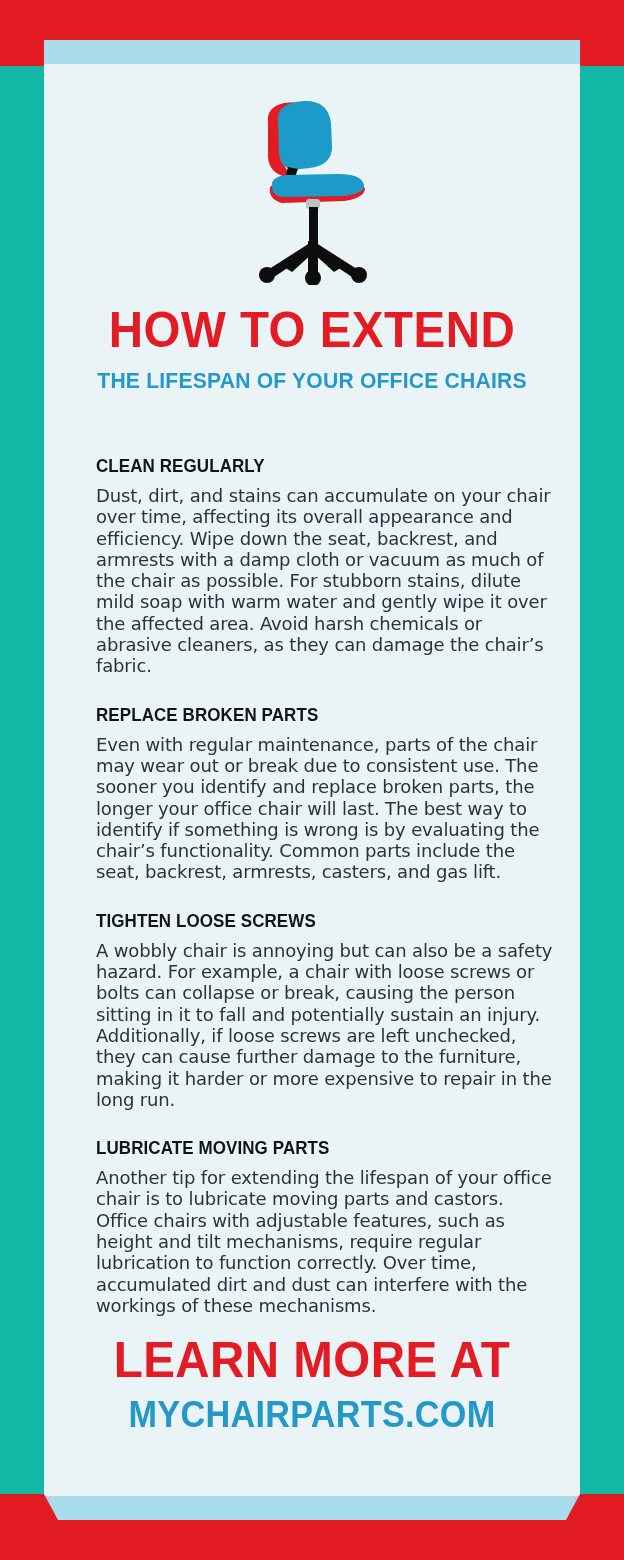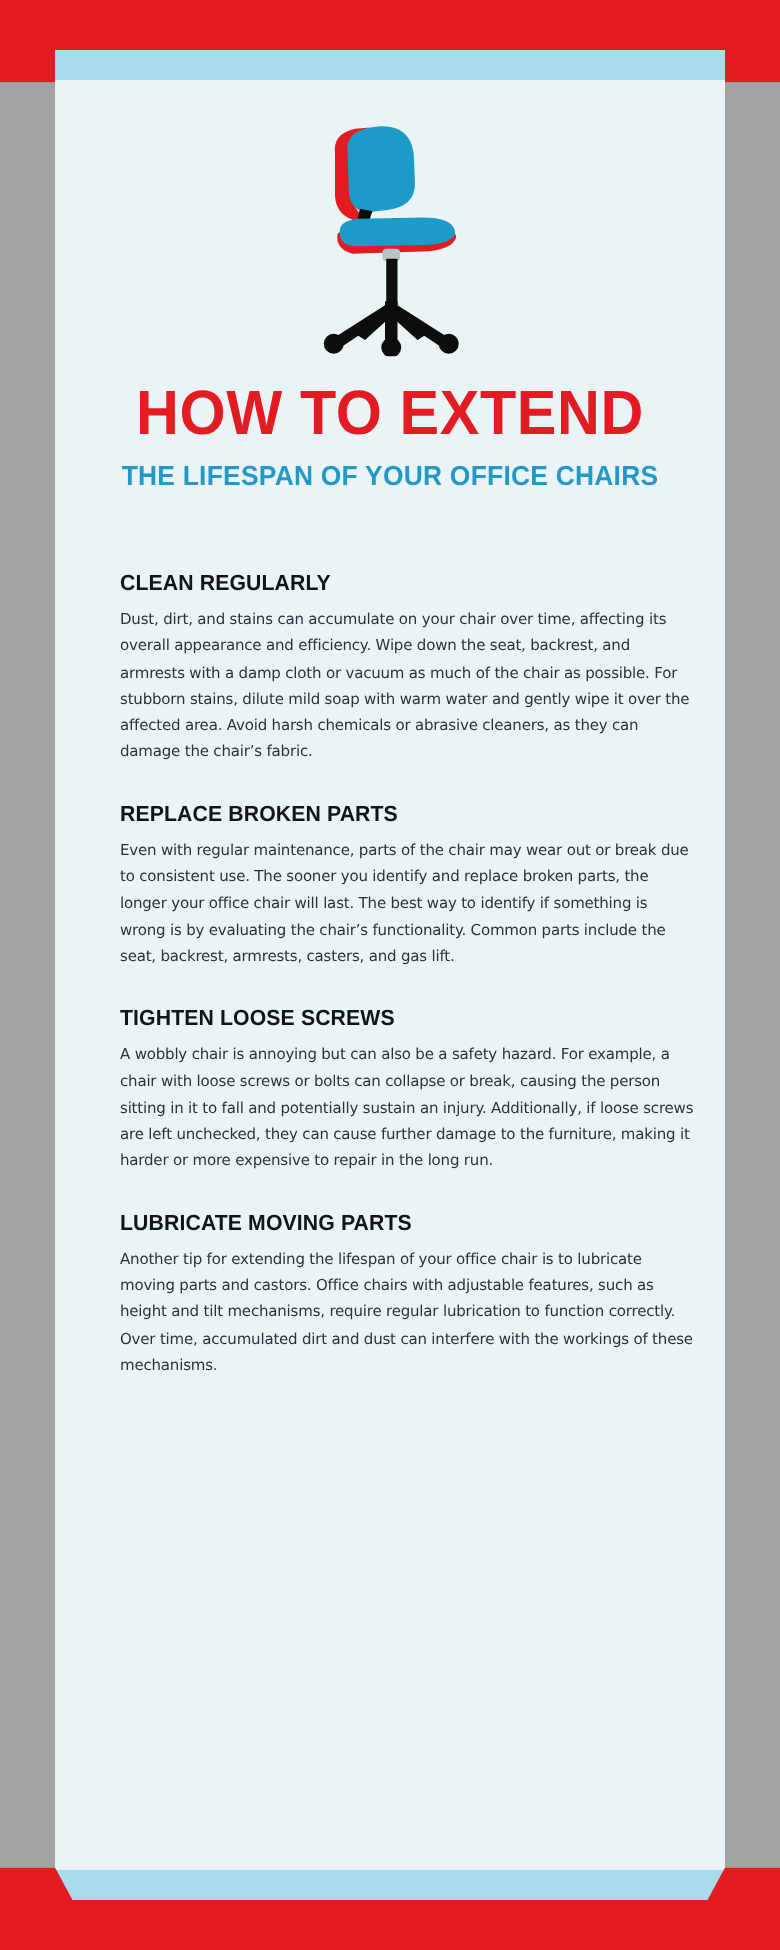--- a/index.html
+++ b/index.html
@@ -15,21 +15,21 @@
     position:relative;
     overflow:hidden;
   }
 
   
   .poster {
     position:absolute;
     inset:0;
     width:624px;
     height:1560px;
-    background:#a3a3a3;
+    background:#14b8a6;
   }
 
   
   .band-top {
     position:absolute;
     left:0; top:0;
     width:624px; height:66px;
     background:#e31b23;
     clip-path: polygon(0 0, 624px 0, 624px 66px, 580px 66px, 566px 40px, 58px 40px, 44px 66px, 0 66px);
   }
@@ -121,21 +121,21 @@
     font-size:17.5px;
     line-height:22px;
     letter-spacing:0.1px;
     margin-bottom:8px;
     transform:scaleX(0.97);
     transform-origin:left center;
   }
   .sec-body {
     color:#2b3338;
     font-family:"DejaVu Sans", sans-serif;
-    font-size:12px;
+    font-size:18px;
     line-height:21.3px;
     letter-spacing:-0.15px;
   }
 
   
   .cta {
     position:absolute;
     left:0; top:1292px;
     width:536px;
     text-align:center;
@@ -224,20 +224,24 @@
         <div class="sec-body">A wobbly chair is annoying but can also be a safety hazard. For example, a chair with loose screws or bolts can collapse or break, causing the person sitting in it to fall and potentially sustain an injury. Additionally, if loose screws are left unchecked, they can cause further damage to the furniture, making it harder or more expensive to repair in the long run.</div>
       </div>
 
       <div class="section">
         <div class="sec-heading">LUBRICATE MOVING PARTS</div>
         <div class="sec-body">Another tip for extending the lifespan of your office chair is to lubricate moving parts and castors. Office chairs with adjustable features, such as height and tilt mechanisms, require regular lubrication to function correctly. Over time, accumulated dirt and dust can interfere with the workings of these mechanisms.</div>
       </div>
 
     </div>
 
+    <div class="cta">
+      <span class="cta-line1">LEARN MORE AT</span>
+      <span class="cta-line2">MYCHAIRPARTS.COM</span>
+    </div>
 
     <div class="strip-bottom"></div>
 
   </div>
 
   <div class="band-bottom"></div>
 
 </div>
 
 </body></html>

